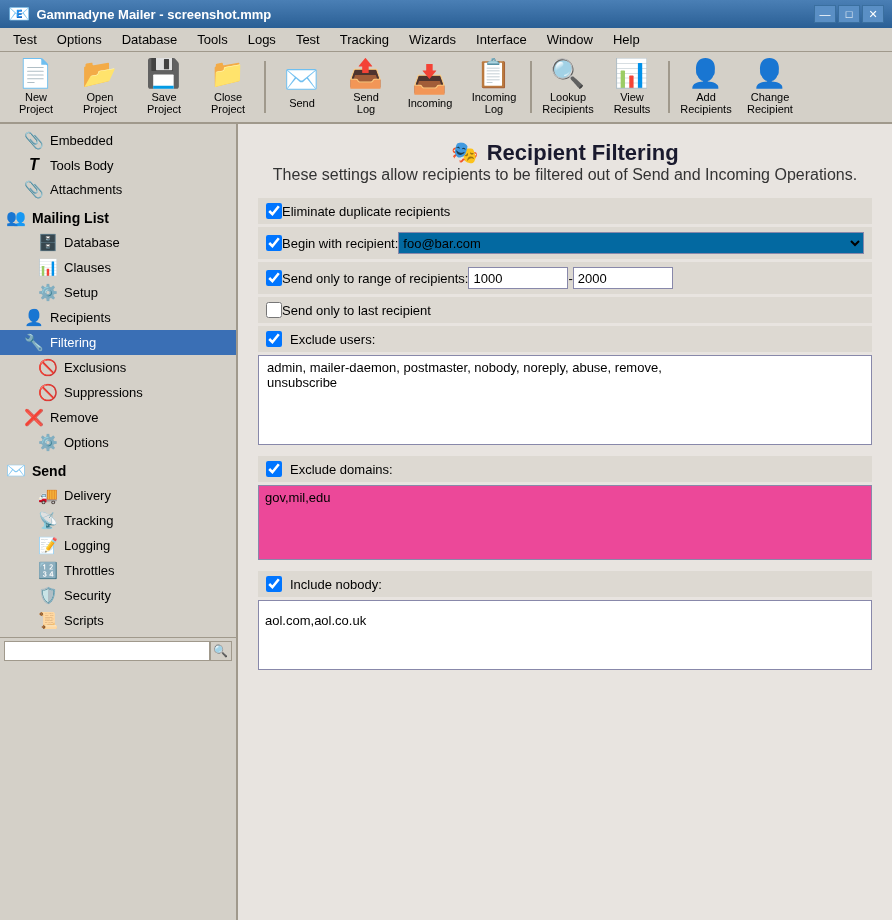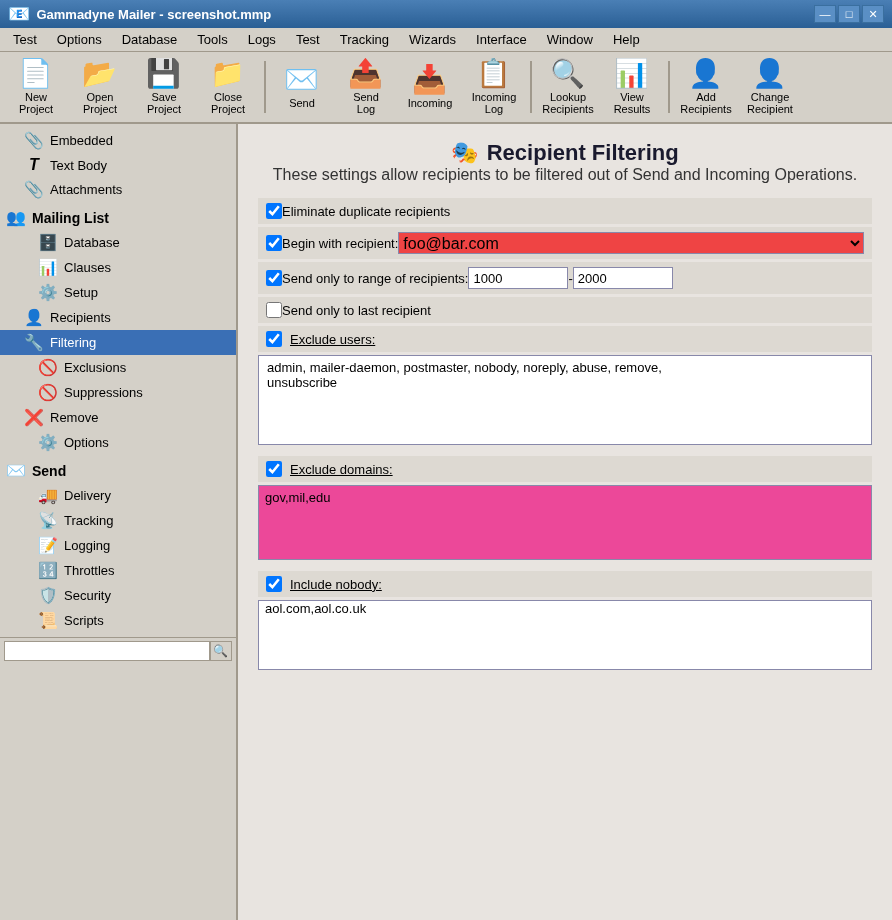--- a/index.html
+++ b/index.html
@@ -104,43 +104,42 @@
       padding: 5px 8px; margin: 3px 0;
       background: #ddd9d2;
     }
     .filter-row label { font-size: 13px; }
     input[type="checkbox"] { width: 16px; height: 16px; flex-shrink: 0; }
     .filter-input-number {
       width: 100px; height: 22px; border: 1px solid #8888aa; padding: 1px 4px;
       font-size: 13px; background: white;
     }
     .filter-select {
-      flex: 1; height: 22px; border: 1px solid #8888aa; font-size: 16px; background: #ef4444;
+      flex: 1; height: 22px; border: 1px solid #8888aa; font-size: 13px; background: #0369a1;
     }
     .range-sep { font-size: 13px; }
 
     .textarea-box {
       width: 100%; height: 90px; border: 1px solid #8888aa; padding: 4px 8px;
       font-size: 13px; background: white; resize: none; font-family: inherit;
     }
     .textarea-box-medium {
       width: 100%; height: 75px; border: 1px solid #8888aa; padding: 4px 6px;
       font-size: 13px; background: #ec4899; resize: none; font-family: inherit;
     }
     .textarea-box-small {
-      width: 100%; height: 70px; border: 1px solid #8888aa; padding: 0 6px;
+      width: 100%; height: 70px; border: 1px solid #8888aa; padding: 12px 6px;
       font-size: 13px; background: white; resize: none; font-family: inherit;
     }
 
     .filter-section { margin-bottom: 8px; }
     .filter-label-row {
       display: flex; align-items: center; gap: 8px;
       padding: 5px 8px; margin: 3px 0;
       background: #ddd9d2;
-      text-decoration: underline;
     }
 
     .textarea-wrapper { position: relative; }
 
     
     .sidebar-bottom {
       display: flex; align-items: center;
       height: 26px; border-top: 1px solid #a0998c;
       background: #d4d0c8; padding: 2px 4px;
     }
@@ -249,21 +248,21 @@
 
   <div style="display:flex; flex-direction:column; width:238px; border-right:2px solid #a0998c; background:#d4d0c8;">
     <div class="sidebar">
 
       <div class="sidebar-item sidebar-indent1">
         <span class="sidebar-icon">📎</span>
         <span>Embedded</span>
       </div>
       <div class="sidebar-item sidebar-indent1">
         <span class="sidebar-icon" style="font-weight:bold;font-style:italic;">T</span>
-        <span>Text Body</span>
+        <span>Tools Body</span>
       </div>
       <div class="sidebar-item sidebar-indent1">
         <span class="sidebar-icon">📎</span>
         <span>Attachments</span>
       </div>
 
       <div class="sidebar-item section-header">
         <span class="sidebar-icon">👥</span>
         <span>Mailing List</span>
       </div>

